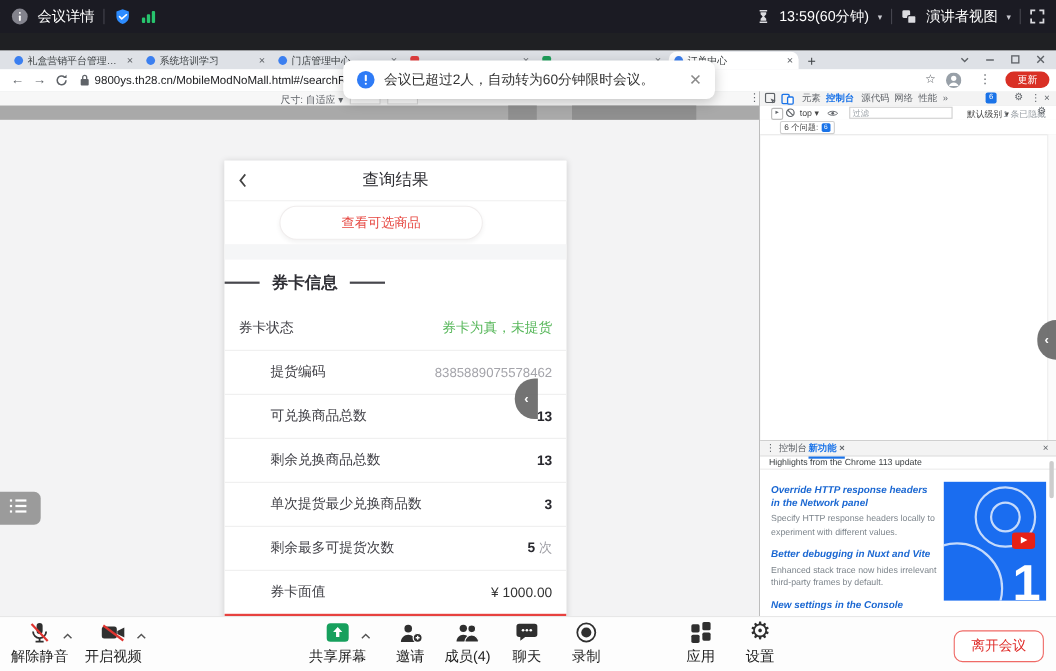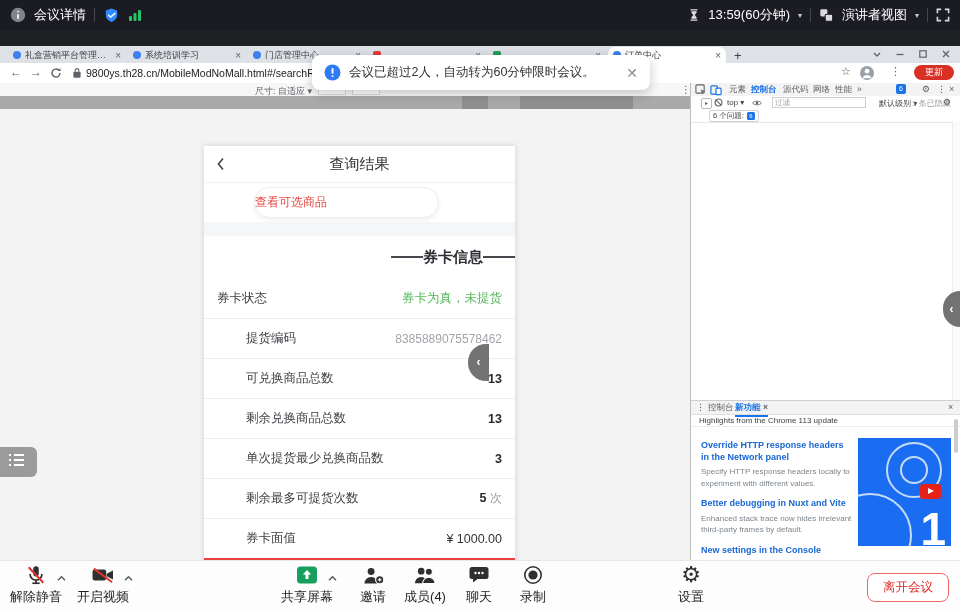--- a/index.html
+++ b/index.html
@@ -37,23 +37,23 @@
   .sizebox{position:absolute;top:1px;width:26px;height:9px;border:1px solid #d9d9d9;background:#fff;}
   .viewband{left:0;top:96px;width:690px;height:13px;background:#a9a9a9;}
   .vb-seg{position:absolute;top:0;height:13px;background:#8f8f8f;}
   .viewport{left:0;top:109px;width:690px;height:451px;background:#f3f3f4;}
 
   
   .phone{left:204px;top:109px;width:311px;height:451px;background:#fff;box-shadow:0 0 6px rgba(0,0,0,.14);overflow:hidden;margin-top:37px;}
   .ph-header{position:absolute;left:0;top:0;width:100%;height:36px;background:#fff;border-bottom:1px solid #f1f1f1;}
   .ph-title{position:absolute;left:0;top:0;width:100%;text-align:center;line-height:36px;font-size:15px;color:#2e2e33;}
   .ph-back{position:absolute;left:12px;top:10px;}
-  .pill{position:absolute;left:50px;top:41px;width:183px;height:29px;background:#fff;border:1px solid #f0eded;border-radius:16px;box-shadow:0 2px 5px rgba(0,0,0,.06);text-align:left;line-height:29px;font-size:12px;color:#e6453f;}
+  .pill{position:absolute;left:50px;top:41px;width:183px;height:29px;background:#fff;border:1px solid #f0eded;border-radius:16px;box-shadow:0 2px 5px rgba(0,0,0,.06);text-align:center;line-height:29px;font-size:12px;color:#e6453f;}
   .grayband{position:absolute;left:0;top:76px;width:100%;height:14px;background:#f5f6f7;}
-  .sec-title{position:absolute;left:0;top:90px;width:100%;height:42px;display:flex;align-items:center;justify-content:flex-end;font-size:15px;font-weight:bold;color:#2f2f35;}
+  .sec-title{position:absolute;left:0;top:90px;width:100%;height:42px;display:flex;align-items:center;justify-content:flex-start;gap:11px;font-size:15px;font-weight:bold;color:#2f2f35;}
   .sec-line{width:32px;height:2px;background:#47474d;}
   .prows{position:absolute;left:0;top:132px;width:100%;}
   .prow{display:flex;justify-content:space-between;align-items:center;height:40px;padding:0 13px;box-sizing:border-box;}
   .prow + .prow{border-top:1px solid #efefef;padding-left:42px;}
   .plabel{font-size:12.5px;color:#3f3f45;}
   .pvalue{font-size:12.5px;color:#333;}
   .pvalue.green{color:#57b75a;}
   .pvalue.gray{color:#a4a4aa;font-size:12px;}
   .pvalue.num{font-weight:bold;color:#28282e;}
   .psuffix{font-weight:normal;color:#9d9da3;font-size:12px;}
@@ -73,21 +73,21 @@
   .filter-in::placeholder{color:#9aa0a6;}
   .issuesbar{position:absolute;left:0;top:26px;width:100%;height:13px;background:#fff;border-bottom:1px solid #e8e8e8;}
   .ichip{position:absolute;left:18px;top:1px;height:10px;border:1px solid #d0d0d0;border-radius:2px;display:flex;align-items:center;gap:3px;padding:0 3px;font-size:7.5px;color:#444;}
   .ichip .b{width:8px;height:8px;background:#1a73e8;border-radius:1.5px;color:#fff;font-size:6px;text-align:center;line-height:8px;}
   .dt-scroll{position:absolute;left:261px;top:39px;width:8px;height:278px;background:#fbfbfb;border-left:1px solid #ededed;}
 
   .drawer{position:absolute;left:0;top:317px;width:100%;height:160px;background:#fff;border-top:1px solid #cfcfcf;}
   .dr-tabs{position:absolute;left:0;top:0;width:100%;height:13px;background:#f3f3f3;border-bottom:1px solid #e0e0e0;}
   .dr-header{position:absolute;left:0;top:13px;width:100%;height:13px;border-bottom:1px solid #ececec;font-size:8px;color:#3c4043;line-height:13px;padding-left:8px;box-sizing:border-box;}
   .dr-body{position:absolute;left:10px;top:30px;width:152px;}
-  .dr-h{font-size:9px;font-weight:bold;color:#1a67d2;line-height:1.35;margin:8px 0 3px;}
+  .dr-h{font-size:9px;font-weight:bold;color:#1a67d2;line-height:1.35;margin:8px 0 3px;font-style:italic;}
   .dr-p{font-size:8px;color:#7d858c;line-height:1.45;margin:0;}
   .thumb{position:absolute;left:167px;top:37px;width:93px;height:108px;background:#1a6df0;overflow:hidden;}
   .ring{position:absolute;border:2px solid rgba(255,255,255,.75);border-radius:50%;}
   .playbtn{position:absolute;left:62px;top:46px;width:21px;height:15px;background:#e62117;border-radius:3px;}
   .playbtn:after{content:"";position:absolute;left:8px;top:4px;border-left:6px solid #fff;border-top:3.5px solid transparent;border-bottom:3.5px solid transparent;}
   .thumb-num{position:absolute;right:5px;bottom:-6px;font-size:46px;font-weight:bold;color:#fff;line-height:1;}
   .dr-thumbbar{position:absolute;left:263px;top:18px;width:4px;height:34px;background:#cdcdcd;border-radius:2px;}
 
   
   .toast{left:312px;top:55px;width:338px;height:35px;background:#fff;border-radius:8px;box-shadow:0 3px 12px rgba(0,0,0,.22);display:flex;align-items:center;gap:8px;padding:0 12px;box-sizing:border-box;z-index:60;}
@@ -463,20 +463,31 @@
       <div class="bicon">
           <svg width="22" height="22" viewBox="0 0 22 22">
             <circle cx="11" cy="11" r="8.2" fill="none" stroke="#2f2f2f" stroke-width="1.6"></circle>
             <circle cx="11" cy="11" r="4.6" fill="#2f2f2f"></circle>
           </svg>
         </div>
       <div class="blabel">录制</div>
     </div>
 
 
+    <div class="bitem" style="left:605px">
+      <div class="bicon">
+          <svg width="22" height="22" viewBox="0 0 22 22">
+            <rect x="2.5" y="3.5" width="7.5" height="7.5" rx="1.5" fill="#2f2f2f"></rect>
+            <rect x="12.5" y="1.5" width="7.5" height="7.5" rx="1.5" fill="#2f2f2f"></rect>
+            <rect x="2.5" y="13" width="7.5" height="7.5" rx="1.5" fill="#2f2f2f"></rect>
+            <rect x="12.5" y="11" width="7.5" height="7.5" rx="1.5" fill="#2f2f2f"></rect>
+          </svg>
+        </div>
+      <div class="blabel">应用</div>
+    </div>
 
     <div class="bitem" style="left:659px">
       <div class="bicon">
           <span class="gearchar">⚙</span>
         </div>
       <div class="blabel">设置</div>
     </div>
 
     <div class="leavebtn">离开会议</div>
   </div>

